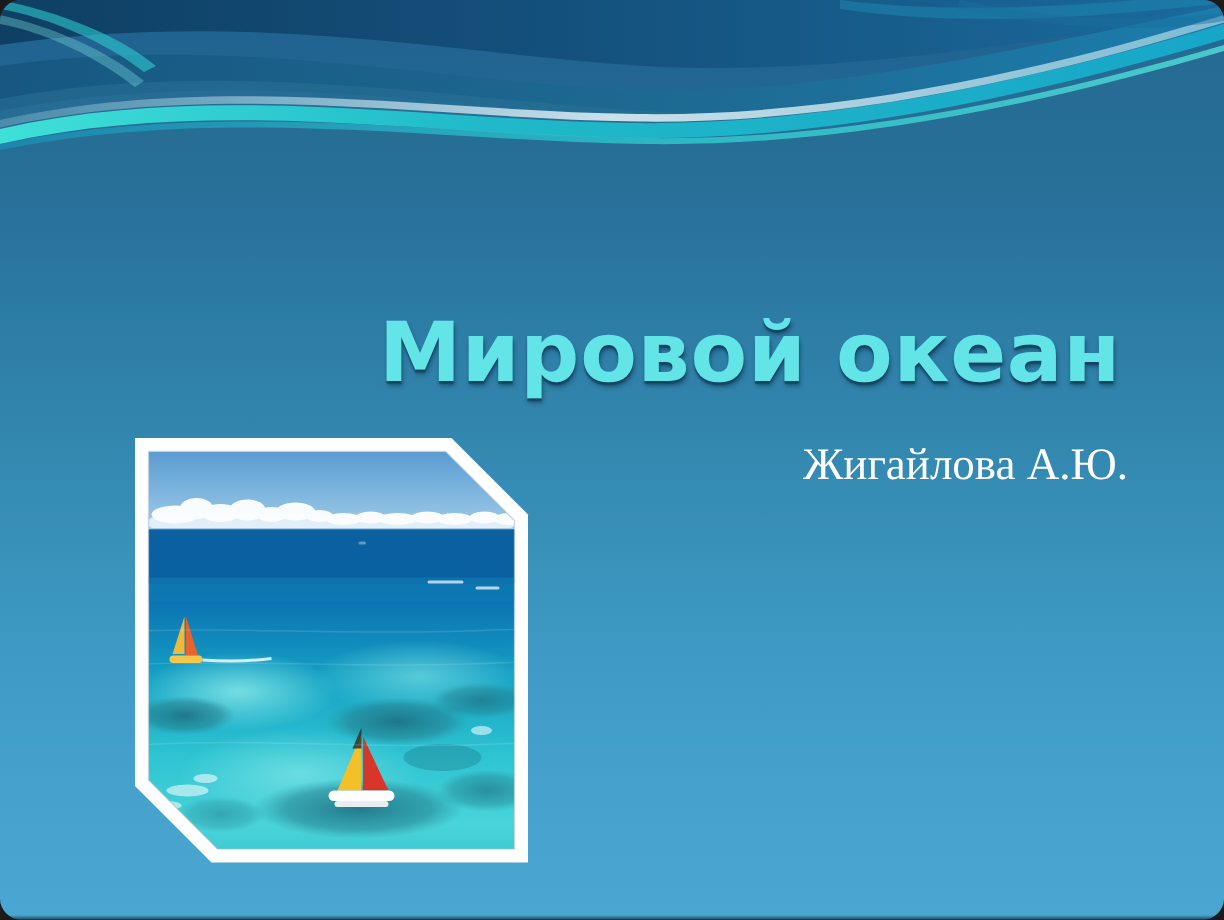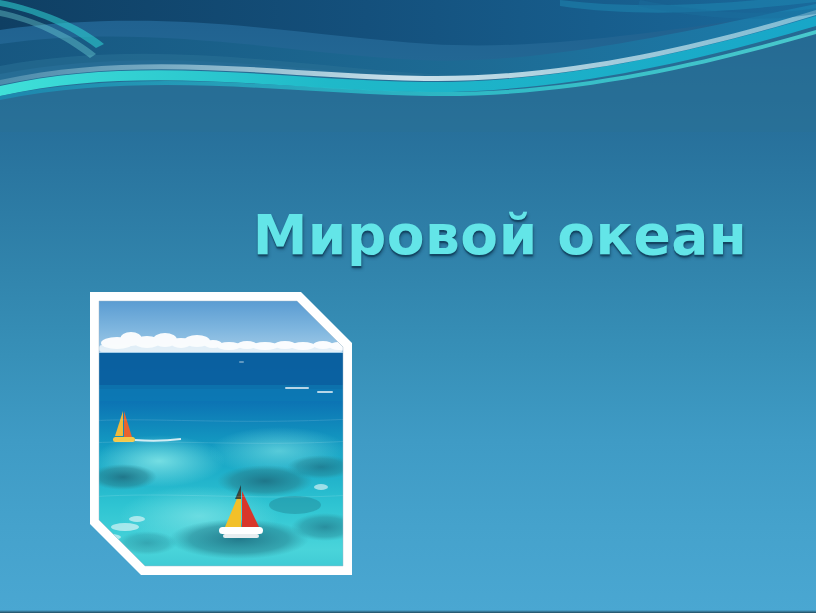--- a/index.html
+++ b/index.html
@@ -15,20 +15,21 @@
     font-family: "Liberation Sans", sans-serif;
     background: linear-gradient(180deg,
         #1f5f8e 0%,
         #246a96 14%,
         #2a76a0 28%,
         #3184ac 44%,
         #3790b8 58%,
         #3f9bc5 72%,
         #45a2cc 86%,
         #4aa7d2 100%);
+    border-radius: 14px;
   }
 
   
   #wave-band {
     position: absolute;
     left: 0; top: 0;
     width: 816px; height: 132px;
     pointer-events: none;
   }
 
@@ -156,20 +157,23 @@
     <path d="M0,10 C36,18 72,34 96,54 L90,58 C64,38 32,22 0,16 Z" fill="#7fe9e4" opacity="0.35"></path>
 
     <path d="M560,0 C640,10 730,4 816,-6 L816,2 C730,12 640,18 560,6 Z" fill="#1d89b4" opacity="0.5"></path>
     <path d="M640,0 C710,14 770,16 816,8 L816,14 C768,22 706,20 638,6 Z" fill="#1a6f9e" opacity="0.45"></path>
   </svg>
 
   <div id="title-block">
     <h1 id="slide-title">Мировой океан</h1>
   </div>
 
+  <div id="subtitle-block">
+    <p id="slide-subtitle">Жигайлова А.Ю.</p>
+  </div>
 
   <div id="photo-frame">
     <svg width="264" height="285" viewBox="0 0 264 285" role="img">
       <defs>
 
         <clipPath id="photoClip">
           <polygon points="10,10 208,10 254,56 254,275 56,275 10,229"></polygon>
         </clipPath>
 
         <linearGradient id="skyGrad" x1="0" y1="0" x2="0" y2="1">

